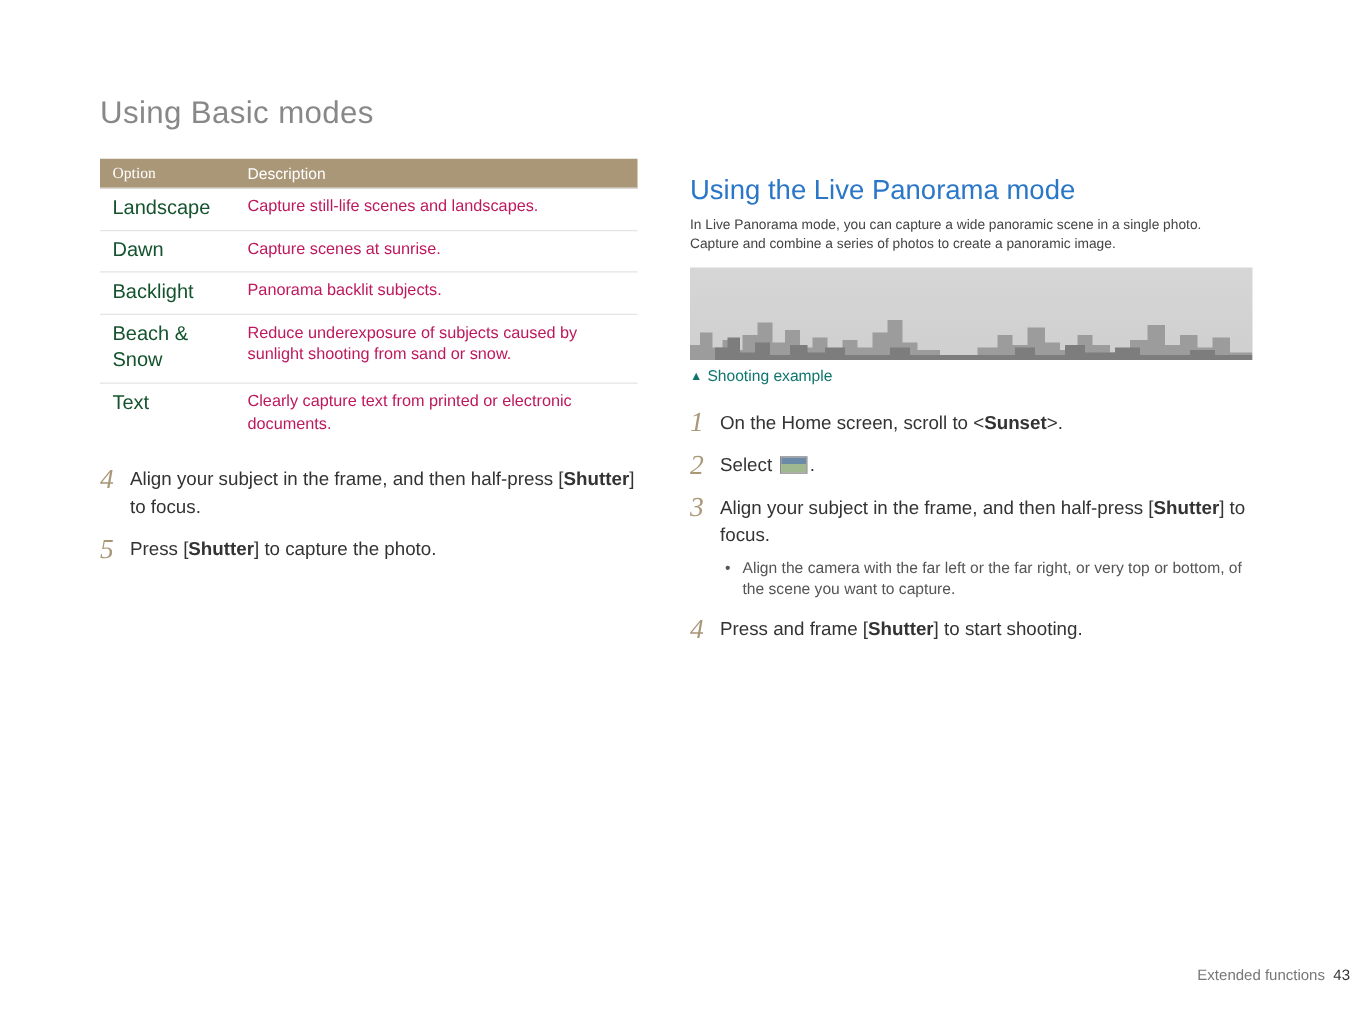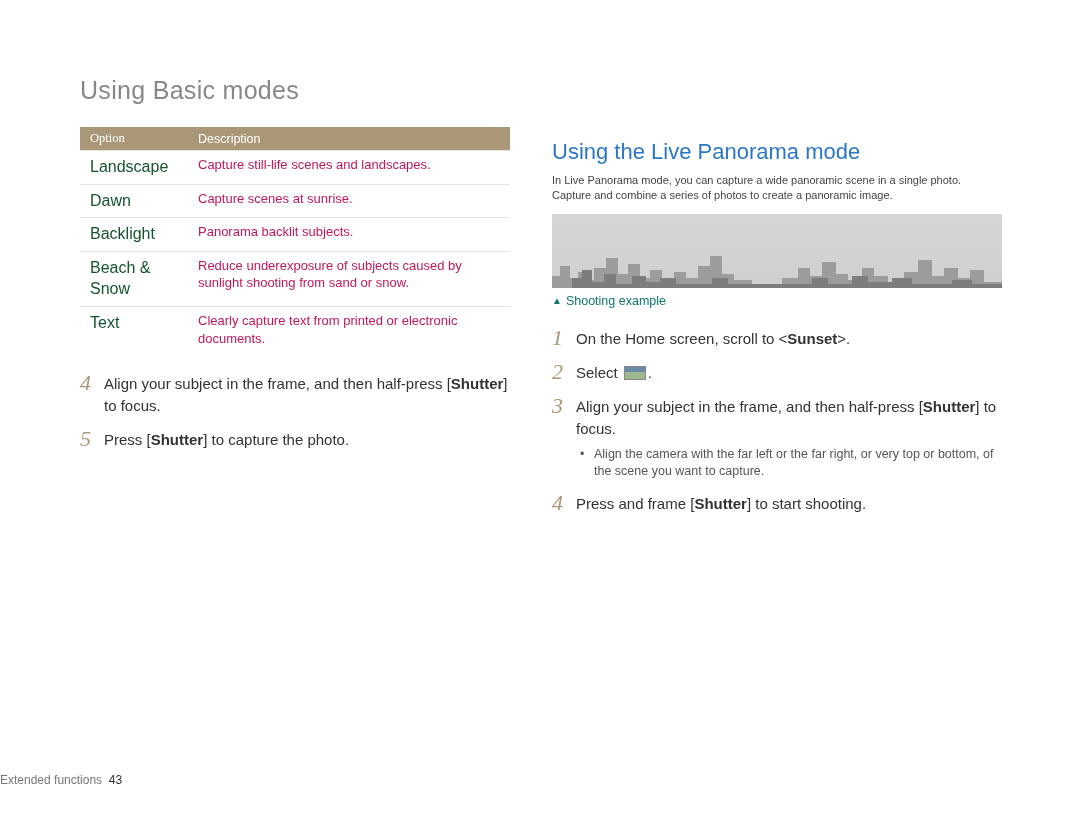--- a/index.html
+++ b/index.html
@@ -142,21 +142,21 @@
     border: 1px solid #888;
     vertical-align: -2px;
     margin: 0 2px;
   }
 
   .footer {
     position: absolute;
     bottom: 28px;
     left: 0;
     width: 100%;
-    text-align: left;
+    text-align: right;
     font-size: 12px;
     color: #777;
   }
   .footer .pg { color: #333; }
 </style>
 </head>
 <body>
 
 <div class="page">
 

